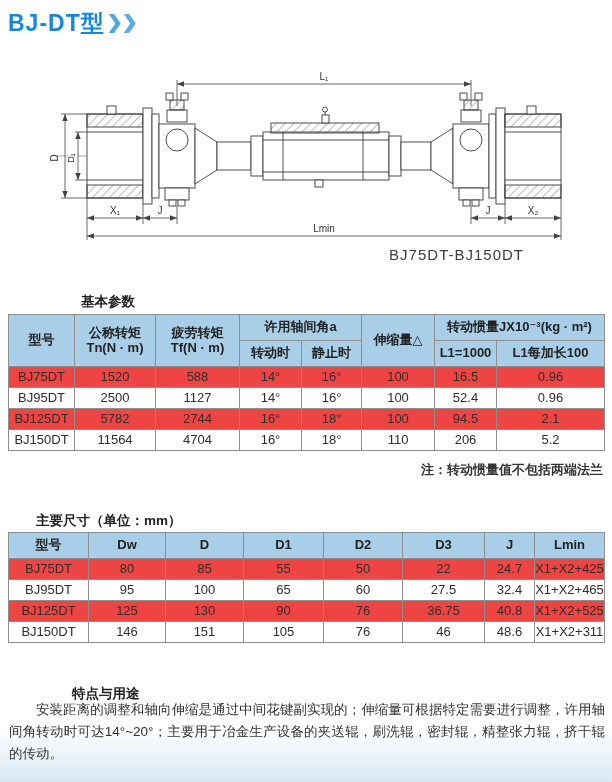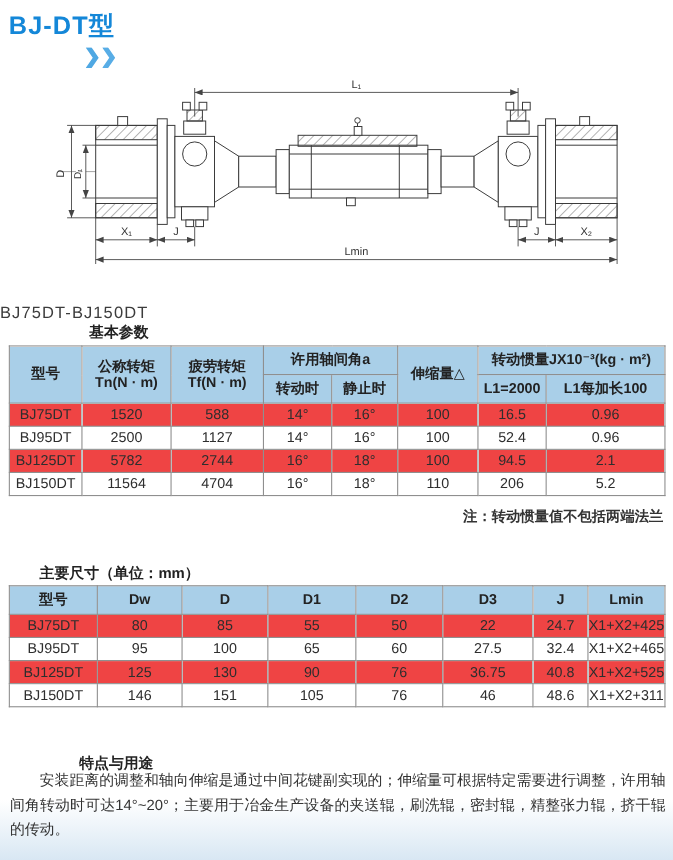--- a/index.html
+++ b/index.html
@@ -6,30 +6,30 @@
   html,body { width:612px; }
   body {
     font-family:"Liberation Sans","DejaVu Sans",sans-serif;
     background:#ffffff;
   }
   .page {
     position:relative; width:612px; height:782px; overflow:hidden;
     background:linear-gradient(180deg,#ffffff 0%,#ffffff 93%,#d8e7f3 100%);
   }
   
-  .title-row { position:absolute; left:8px; top:8px; display:flex; align-items:flex-end; gap:4px;flex-direction:column; }
+  .title-row { position:absolute; left:8px; top:8px; display:flex; align-items:center; gap:4px; }
   .page-title { font-size:23px; font-weight:bold; color:#1487d8; letter-spacing:1px; }
   .chevrons { display:inline-flex; gap:3px; }
   .chev { width:12px; height:19px; background:#4fa8e3;
     clip-path:polygon(0 0,45% 0,100% 50%,45% 100%,0 100%,55% 50%); }
   .chev.c2 { background:#58ade6; }
   
   .drawing { position:absolute; left:45px; top:66px; width:525px; height:178px; }
-  .caption { position:absolute; left:0; top:246px; width:524px; text-align:left;
-    font-size:15px; color:#3c3c3c; letter-spacing:1px;margin-top:30px; }
+  .caption { position:absolute; left:0; top:246px; width:524px; text-align:right;
+    font-size:15px; color:#3c3c3c; letter-spacing:1px; }
   
   .sec-heading { position:absolute; left:36px; font-size:13.5px; font-weight:bold; color:#222; }
   .h-basic { top:293px;margin-left:45px; }
   .h-dims  { top:512px; }
   .h-feat  { top:685px;margin-left:36px; }
   
   table { border-collapse:collapse; table-layout:fixed; width:596px;
     font-size:13px; color:#2e2e2e; background:#fff; }
   .tbl { position:absolute; left:8px; }
   .tbl-basic { top:314px; }
@@ -188,21 +188,21 @@
 Tn(N · m)</th>
         <th rowspan="2">疲劳转矩
 Tf(N · m)</th>
         <th colspan="2">许用轴间角a</th>
         <th rowspan="2">伸缩量△</th>
         <th colspan="2">转动惯量JX10⁻³(kg · m²)</th>
       </tr>
       <tr>
         <th>转动时</th>
         <th>静止时</th>
-        <th>L1=2000</th>
+        <th>L1=1000</th>
         <th>L1每加长100</th>
       </tr>
     </thead>
     <tbody>
         <tr class="alt">
           <td>BJ75DT</td>
           <td>1520</td>
           <td>588</td>
           <td>14°</td>
           <td>16°</td>

